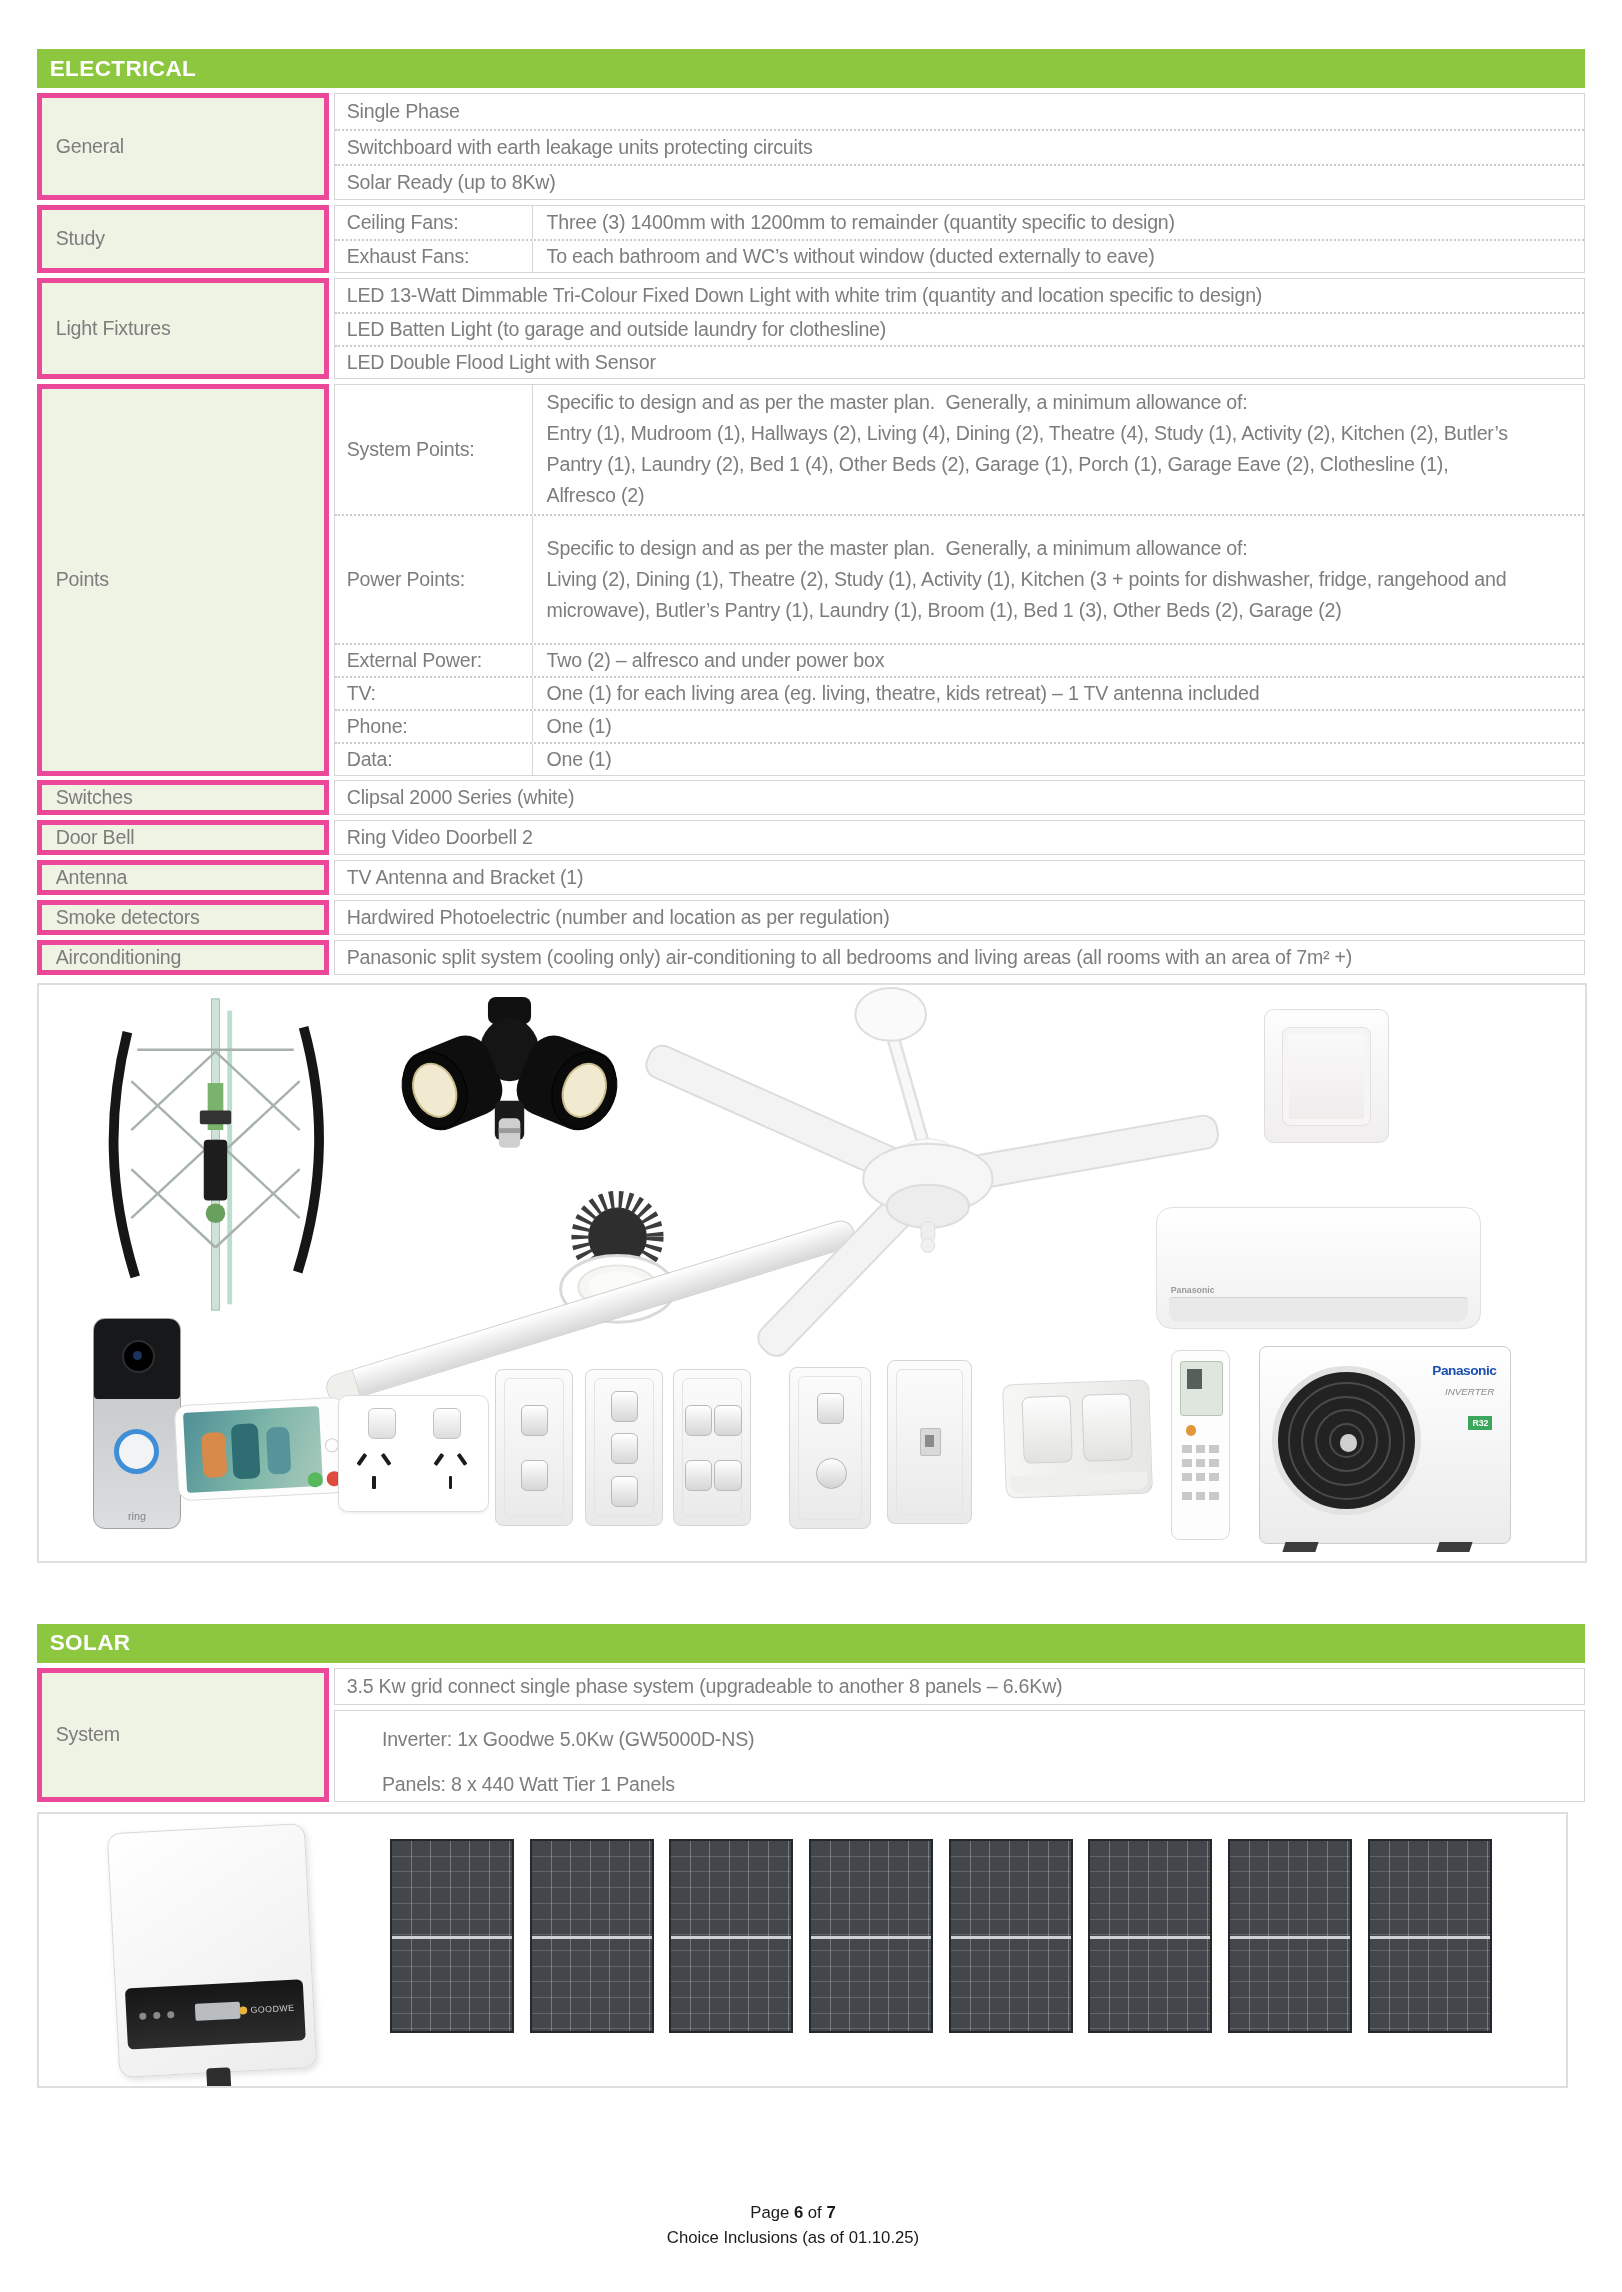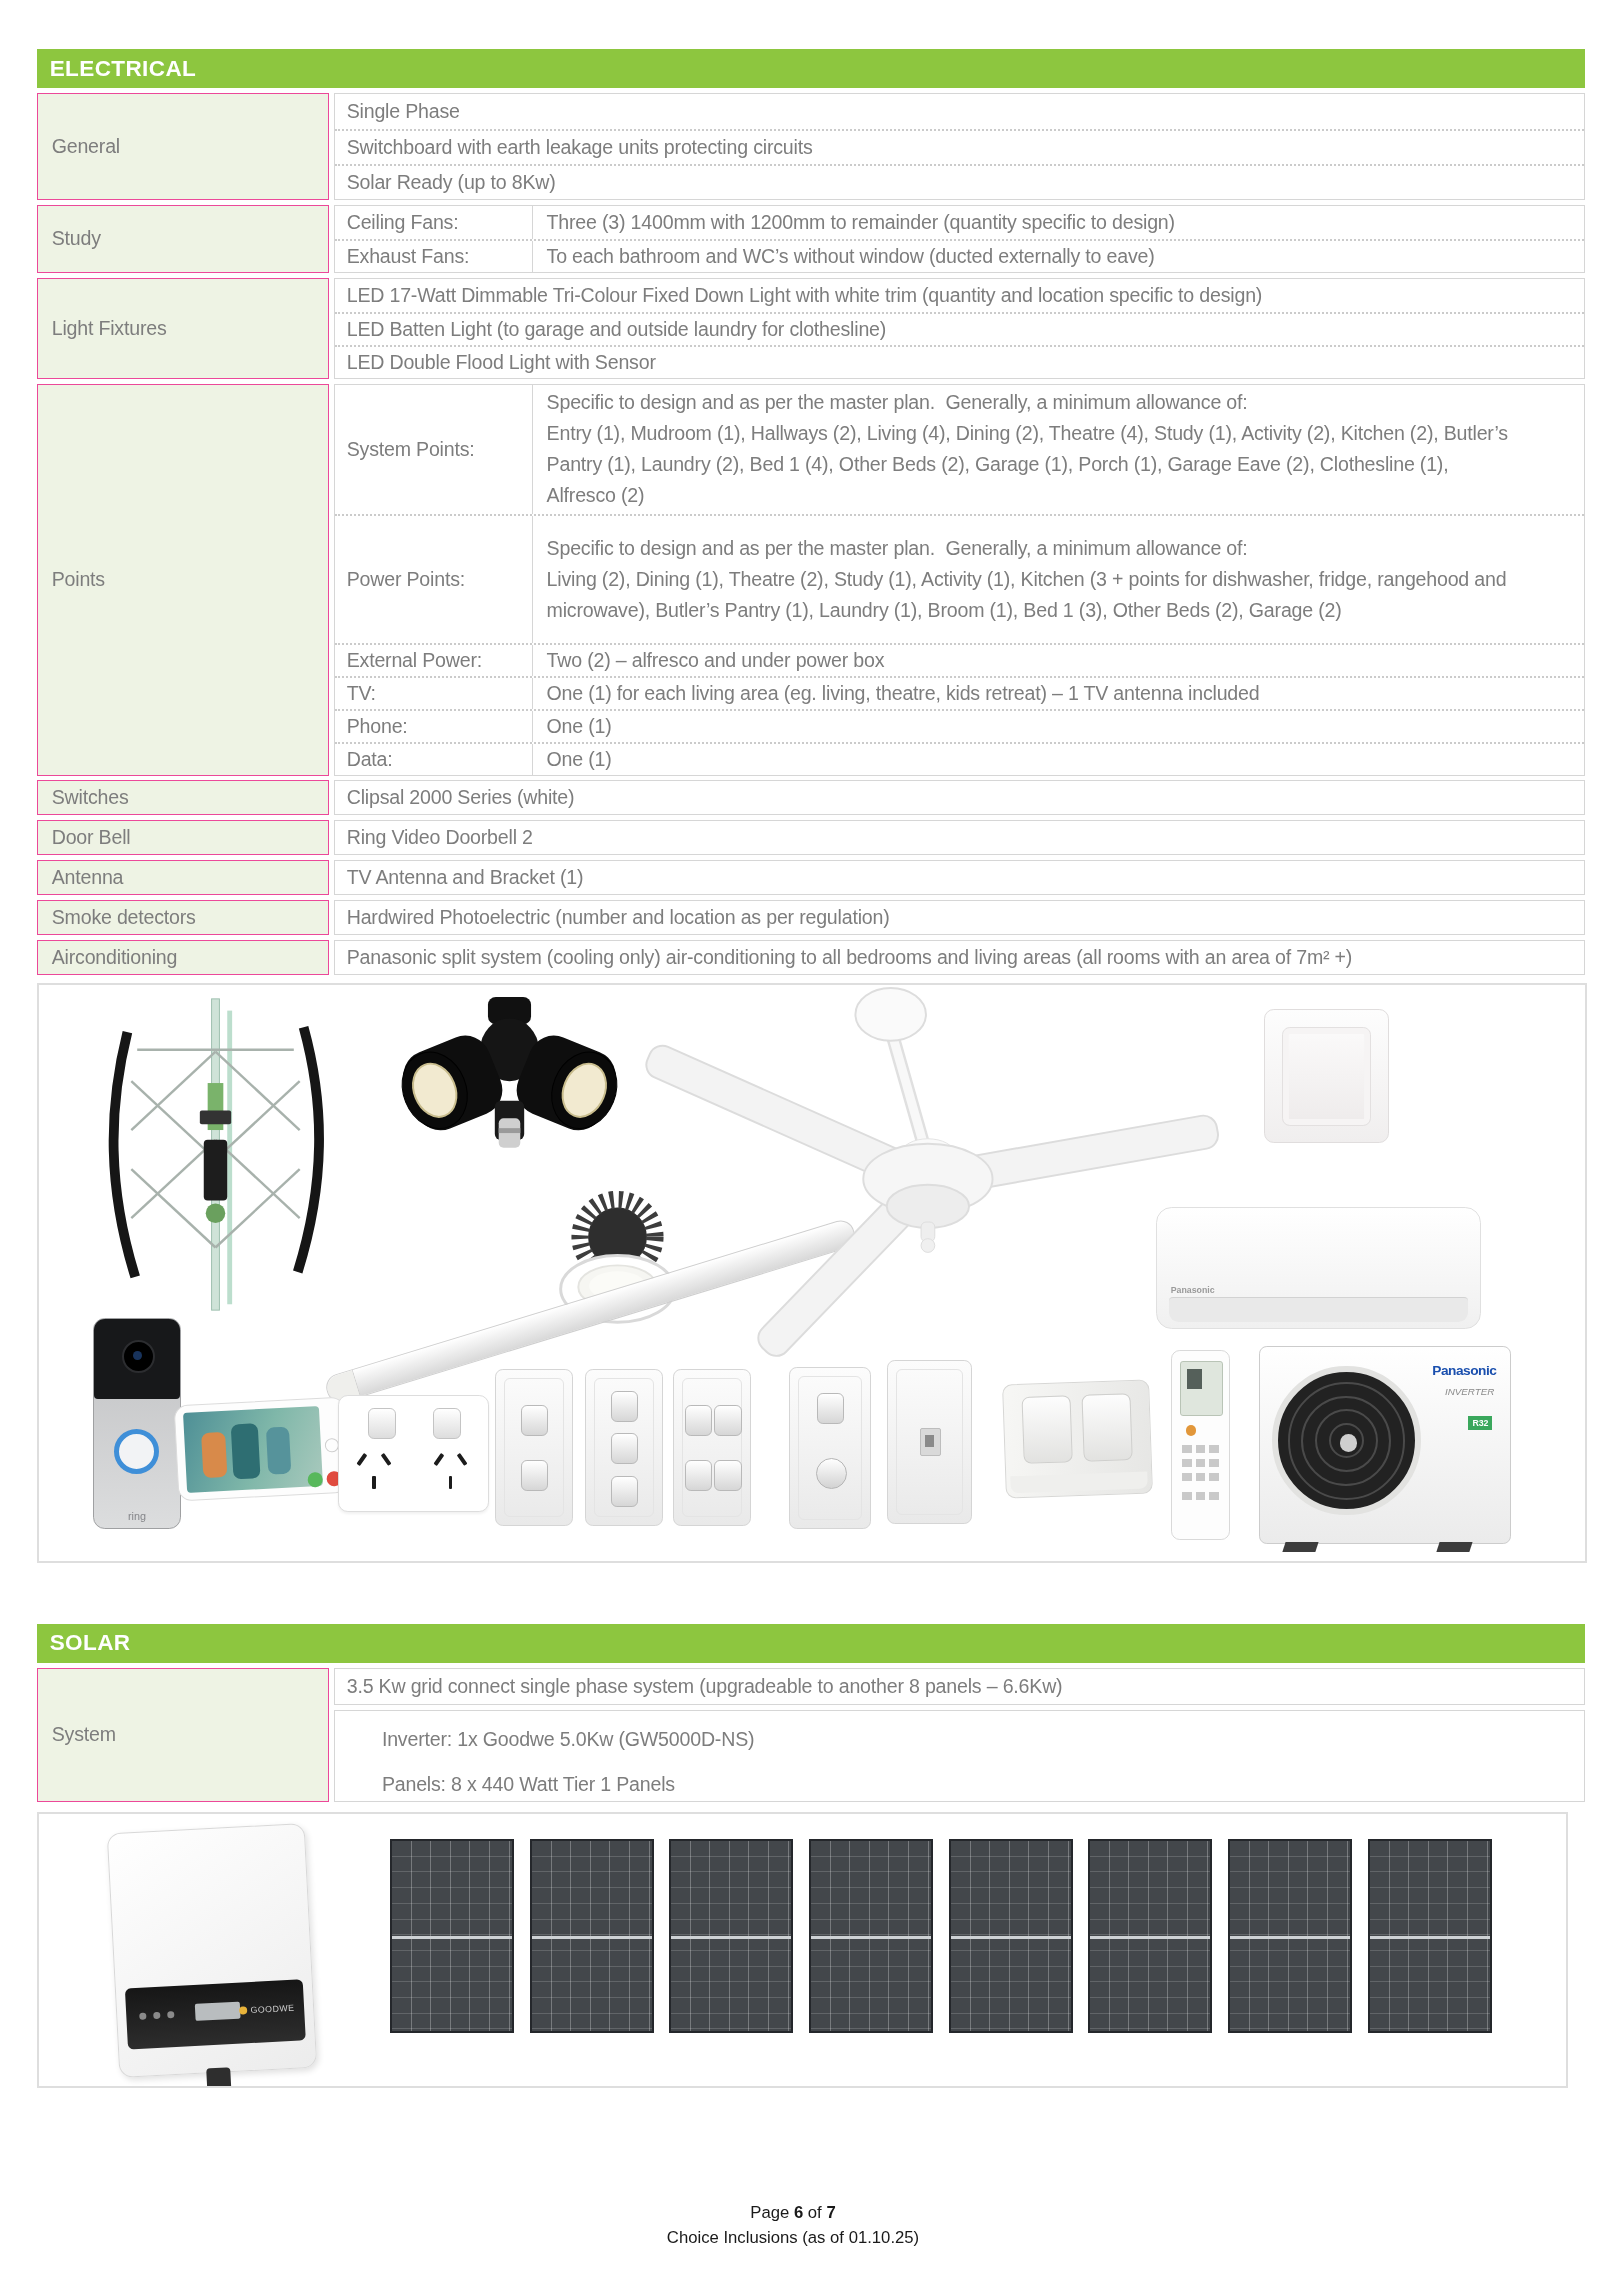--- a/index.html
+++ b/index.html
@@ -2,21 +2,21 @@
 <html><head>
 <meta charset="utf-8">
 <style>
   html,body{margin:0;padding:0;background:#ffffff;}
   .page{position:relative;width:1622px;height:2293px;background:#ffffff;overflow:hidden;
         font-family:"Liberation Sans", sans-serif;color:#7d7d7d;}
   .tbl{width:1548px;margin-left:37px;}
   .bar{height:39px;background:#8dc63f;color:#ffffff;font-weight:bold;font-size:22.5px;
        display:flex;align-items:center;padding-left:12.7px;letter-spacing:0.4px;margin-bottom:4.9px;box-sizing:border-box;}
   .row{display:grid;grid-template-columns:292px 1fr;column-gap:4.9px;margin-bottom:4.9px;}
-  .lblcell{background:#eef3e4;border:1px solid #ec4899;color:#7d7d7d;display:flex;align-items:center;
+  .lblcell{background:#eef3e4;border:5px solid #ec4899;color:#7d7d7d;display:flex;align-items:center;
            padding-left:13.7px;font-size:19.6px;letter-spacing:-0.2px;box-sizing:border-box;}
   .ccell{border:1px solid #d6d6d6;background:#fff;box-sizing:border-box;}
   .srow{border-top:2px dotted #cbcbcb;display:flex;align-items:center;padding:0 11.8px;min-height:33px;
         font-size:19.6px;color:#7d7d7d;letter-spacing:-0.2px;box-sizing:border-box;}
   .srow:first-child{border-top:none;}
   .h36{min-height:35px;}
   .pair{padding:0;align-items:stretch;display:grid;grid-template-columns:198px 1fr;}
   .pair .sl{border-right:1px solid #d6d6d6;display:flex;align-items:center;padding-left:11.8px;box-sizing:border-box;}
   .pair .tx{display:flex;align-items:center;padding:0 11.8px 0 13.7px;}
   .tall{min-height:129px;}
@@ -147,21 +147,21 @@
         <div class="srow pair">
           <div class="sl">Exhaust Fans:</div>
           <div class="tx">To each bathroom and WC’s without window (ducted externally to eave)</div>
         </div>
       </div>
     </div>
 
     <div class="row">
       <div class="lblcell">Light Fixtures</div>
       <div class="ccell">
-        <div class="srow">LED 17-Watt Dimmable Tri-Colour Fixed Down Light with white trim (quantity and location specific to design)</div>
+        <div class="srow">LED 13-Watt Dimmable Tri-Colour Fixed Down Light with white trim (quantity and location specific to design)</div>
         <div class="srow">LED Batten Light (to garage and outside laundry for clothesline)</div>
         <div class="srow">LED Double Flood Light with Sensor</div>
       </div>
     </div>
 
     <div class="row">
       <div class="lblcell">Points</div>
       <div class="ccell">
         <div class="srow pair tall">
           <div class="sl">System Points:</div>

